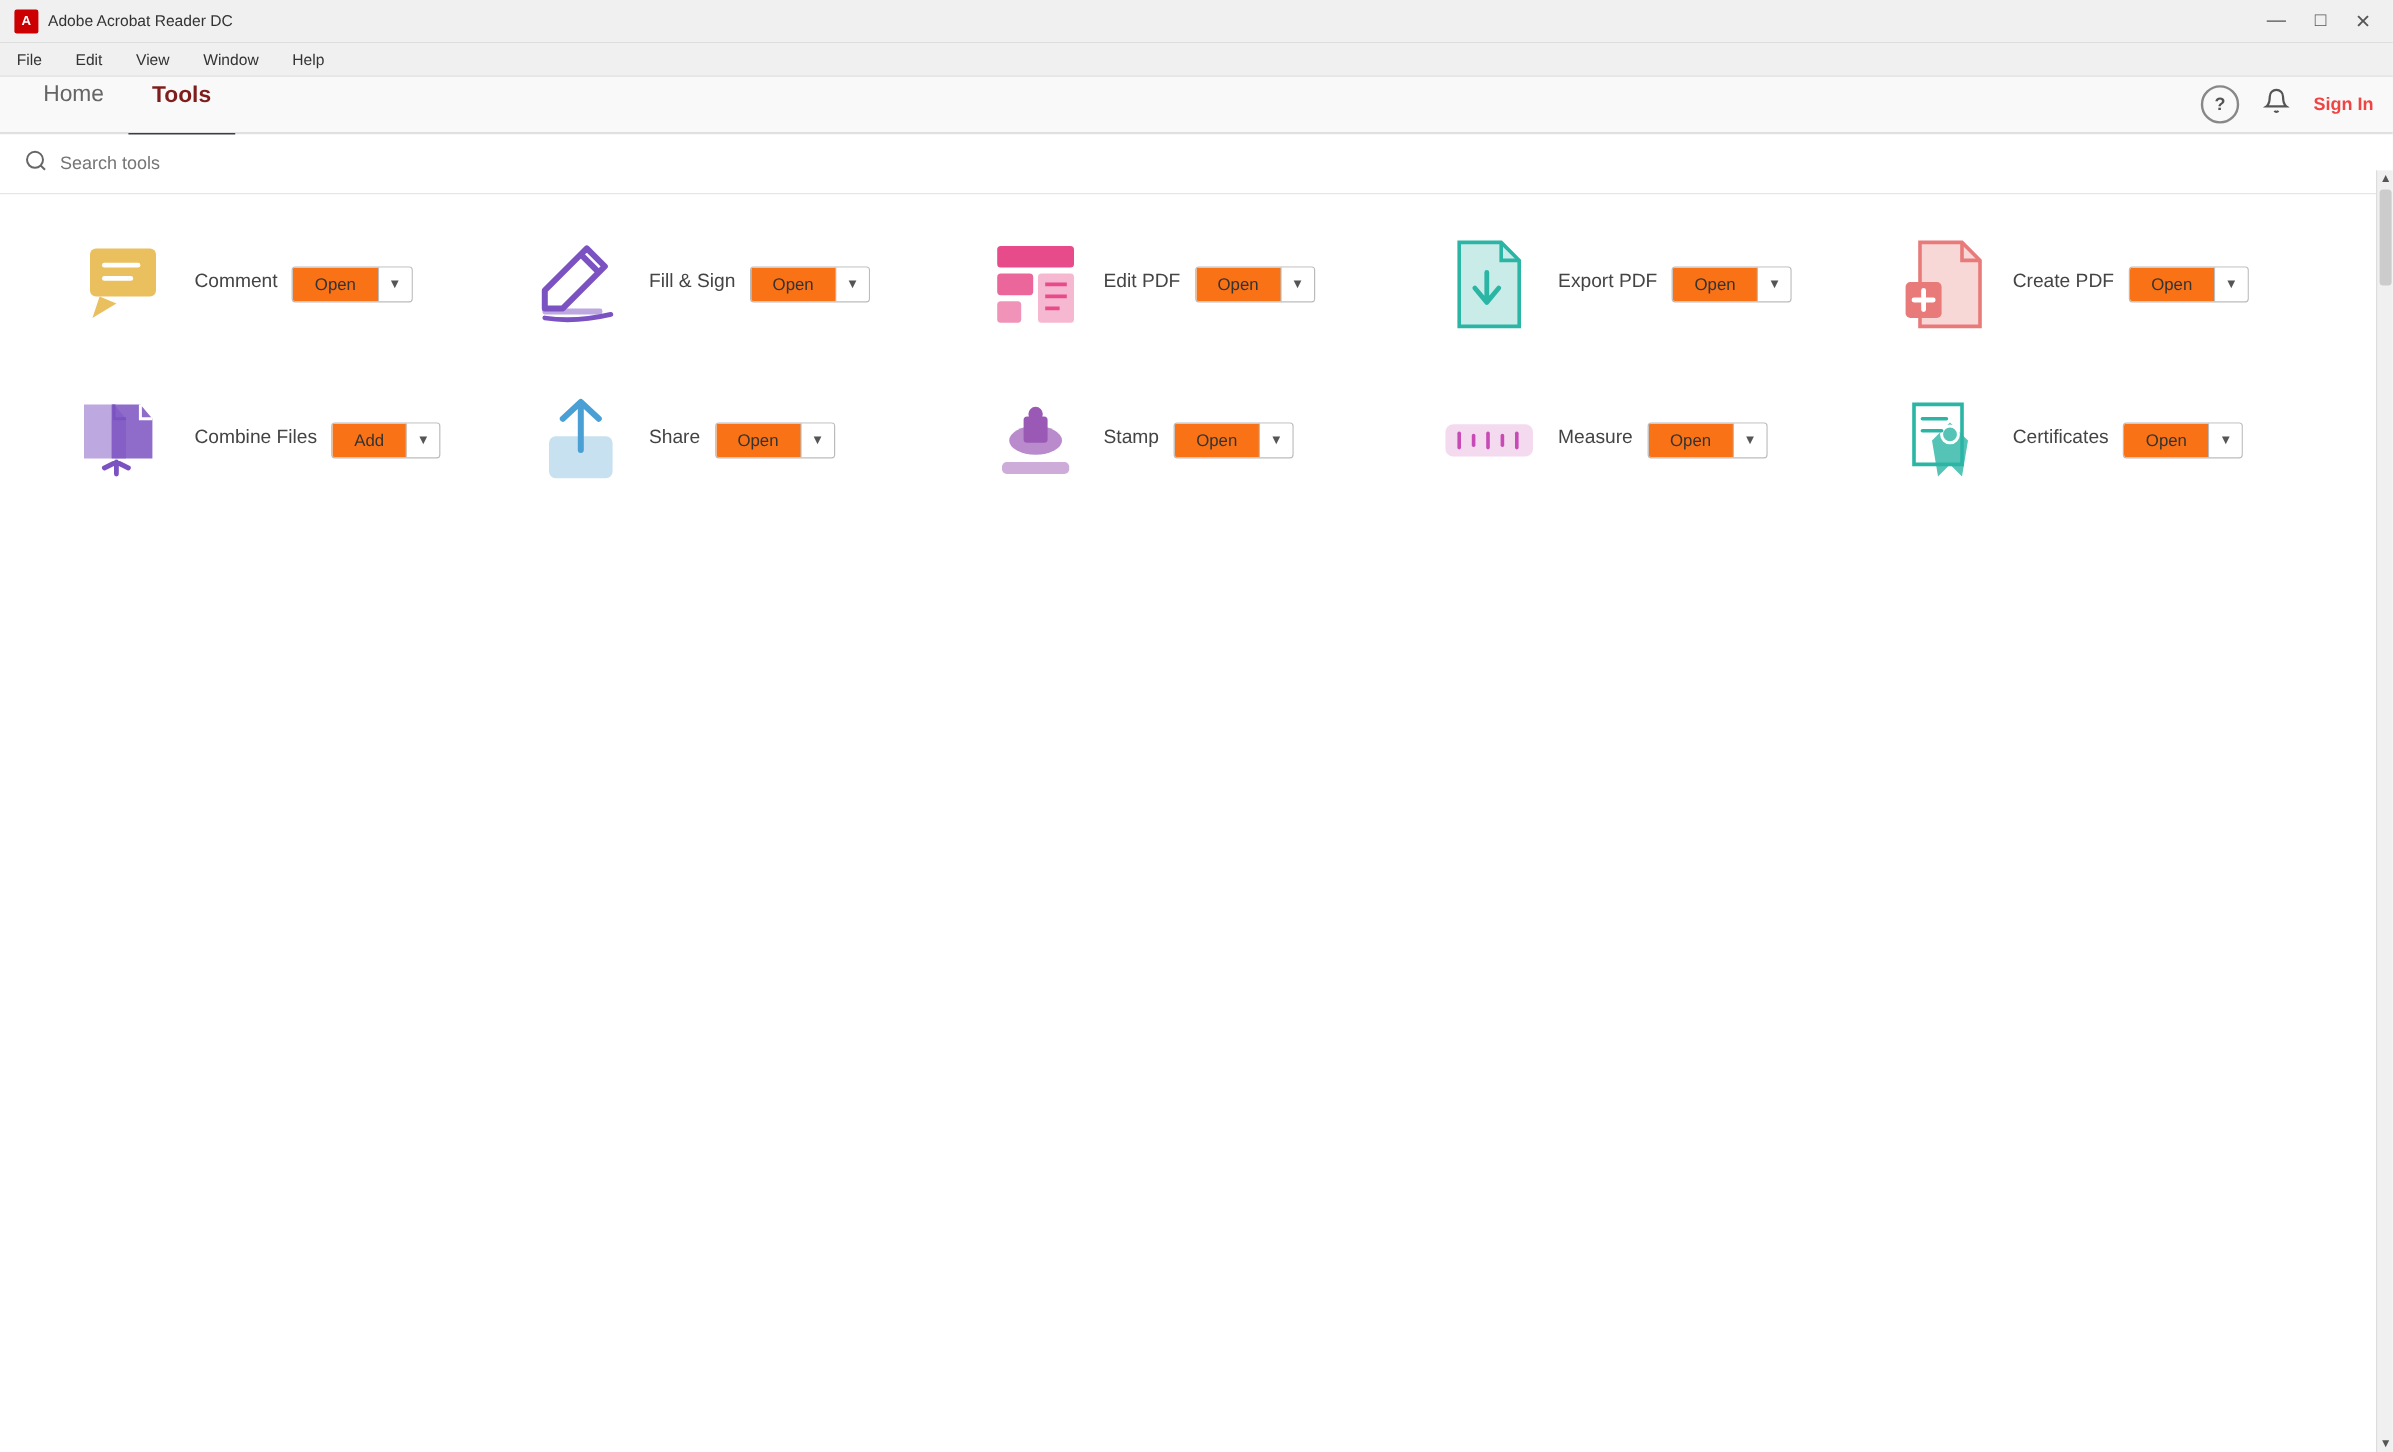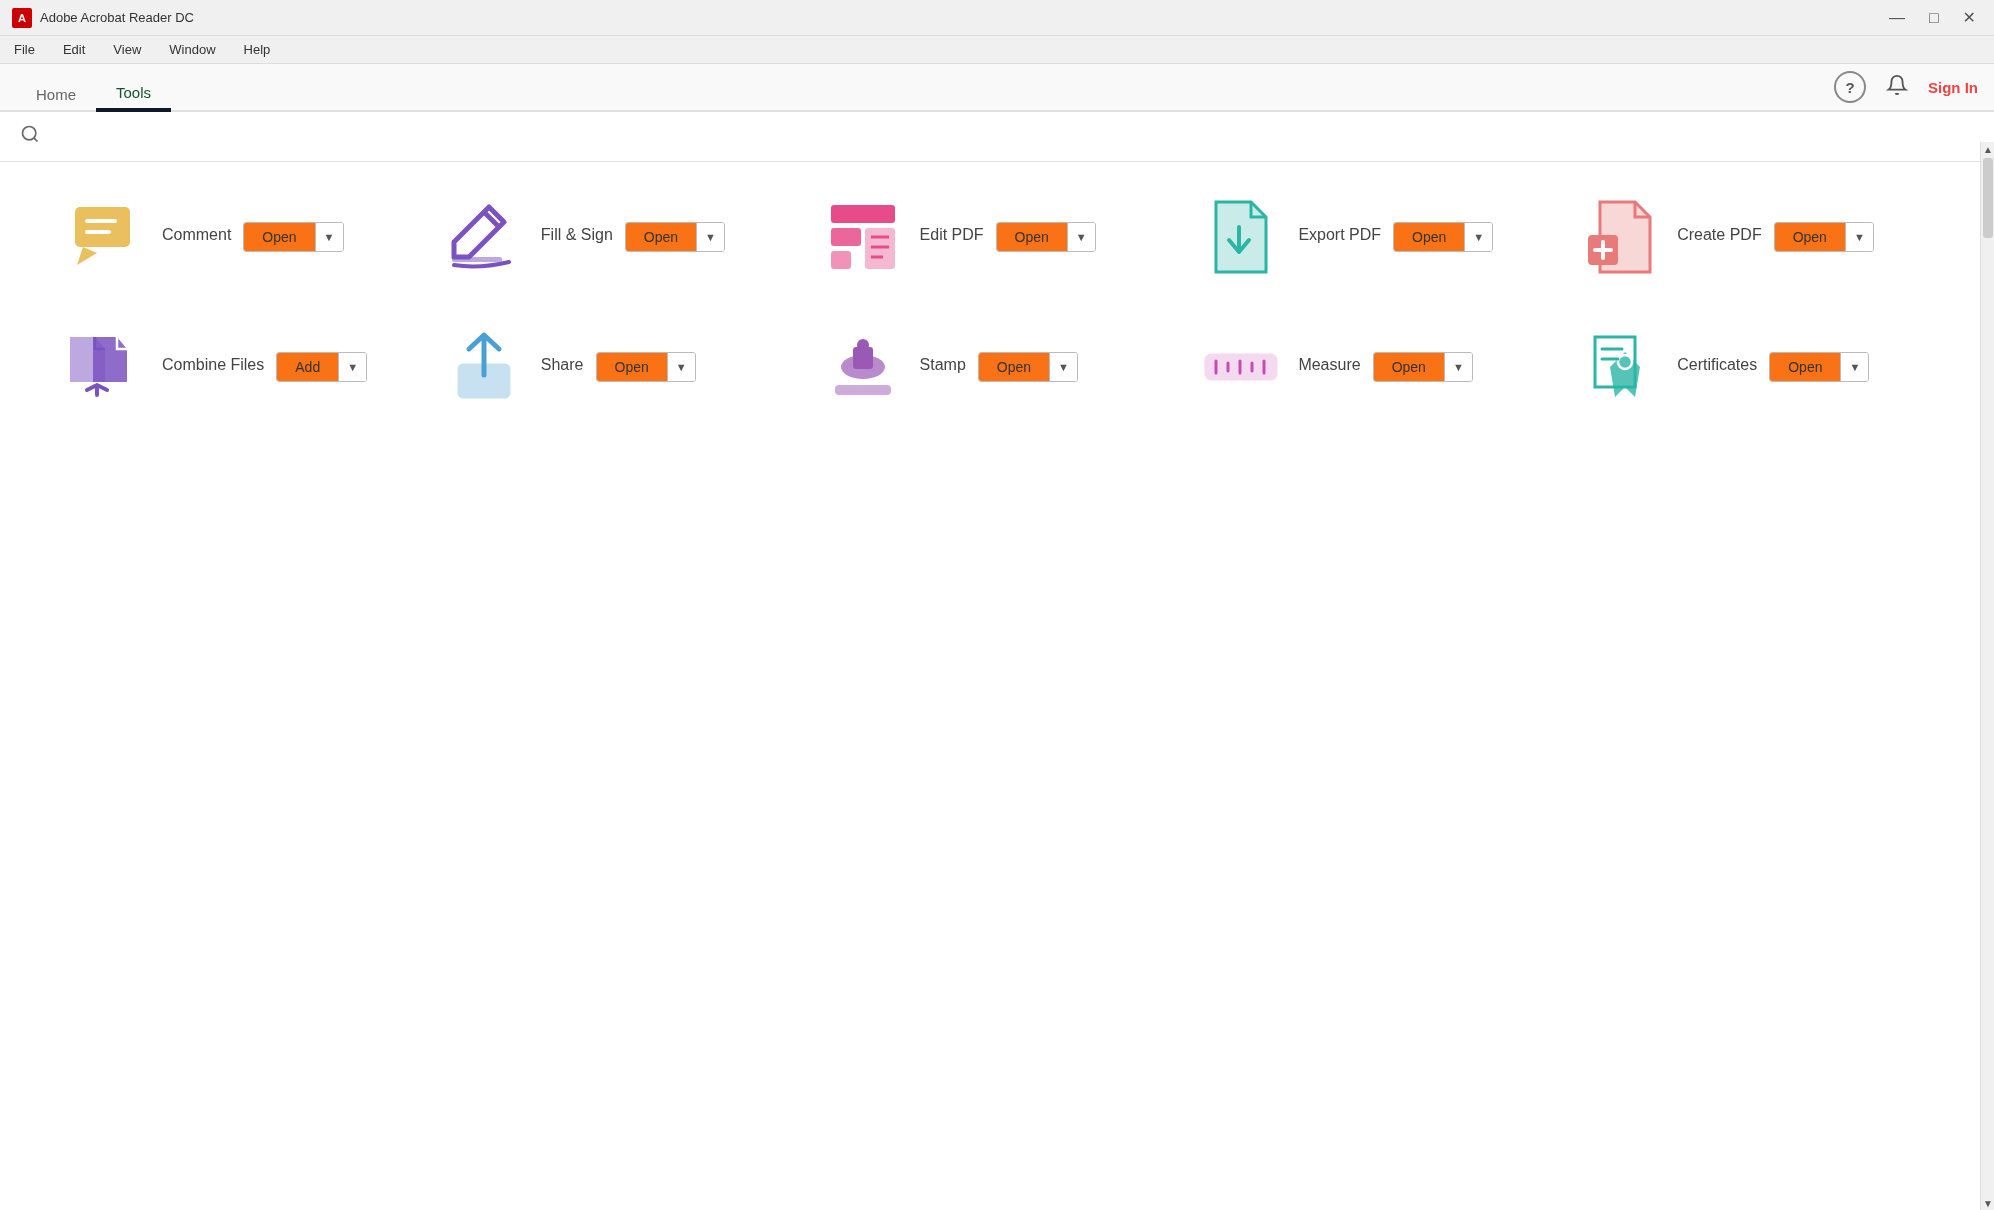--- a/index.html
+++ b/index.html
@@ -25,24 +25,24 @@
     }
     .menu-item { font-size: 13px; cursor: pointer; padding: 2px 6px; color: #333; text-align: right; }
 
     
     .tab-bar {
       display: flex; align-items: center; justify-content: space-between;
       background: #f9f9f9; border-bottom: 2px solid #e0e0e0; padding: 0 16px; height: 48px;
     }
     .tabs { display: flex; gap: 0; height: 100%; align-items: flex-end; }
     .tab {
-      padding: 12px 20px 7px; font-size: 15px; cursor: pointer; color: #666;
+      padding: 12px 20px 20px; font-size: 19px; cursor: pointer; color: #666;
       border-bottom: 2px solid transparent; margin-bottom: -2px;
     }
-    .tab.active { color: #14532d; font-weight: 400; border-bottom: 4px solid #0f172a; }
+    .tab.active { color: #7f1d1d; font-weight: 700; border-bottom: 1px solid #0f172a; }
     .tab-actions { display: flex; align-items: center; gap: 20px; }
     .tab-action-btn { background: none; border: none; cursor: pointer; font-size: 18px; color: #555; }
     .sign-in-btn { font-size: 15px; font-weight: 600; color: #ef4444; cursor: pointer; background: none; border: none; }
 
     
     .search-bar {
       display: flex; align-items: center; background: white; padding: 12px 20px;
       border-bottom: 1px solid #e0e0e0; gap: 10px;
     }
     .search-icon { color: #666; font-size: 18px; }
@@ -136,20 +136,21 @@
   </div>
 </div>
 
 <div class="search-bar">
   <span class="search-icon">
     <svg width="20" height="20" viewBox="0 0 24 24" fill="none" stroke="#666" stroke-width="2">
       <circle cx="11" cy="11" r="8"></circle>
       <line x1="21" y1="21" x2="16.65" y2="16.65"></line>
     </svg>
   </span>
+  <input class="search-input" type="text" placeholder="Search tools" style="">
 </div>
 
 <div class="main-content">
   <div class="tools-grid" id="tools-grid">
       <div class="tool-card">
     <div class="tool-icon-wrap">
       <svg viewBox="0 0 80 80" xmlns="http://www.w3.org/2000/svg">
       <rect x="10" y="10" width="55" height="40" rx="5" fill="#e8b84b" opacity="0.9"></rect>
       <polygon points="18,50 12,68 32,56" fill="#e8b84b" opacity="0.9"></polygon>
       <line x1="22" y1="24" x2="50" y2="24" stroke="white" stroke-width="4" stroke-linecap="round"></line>

